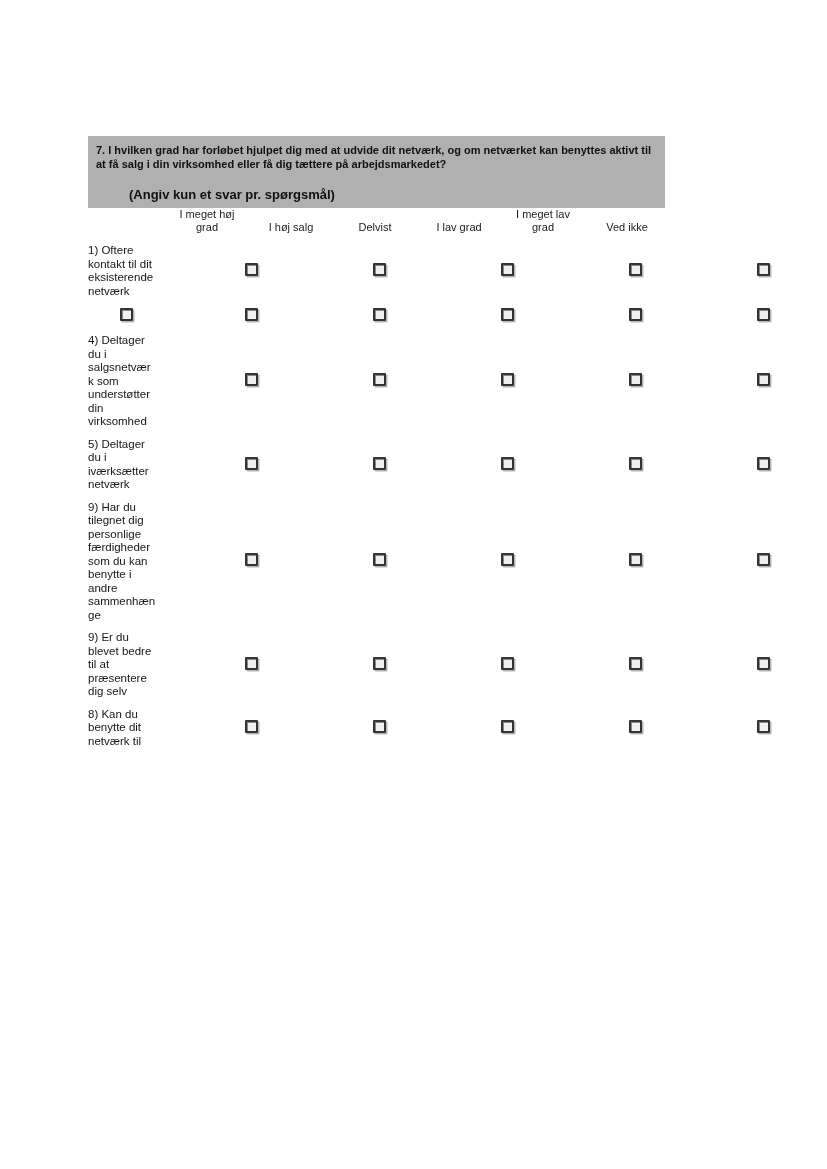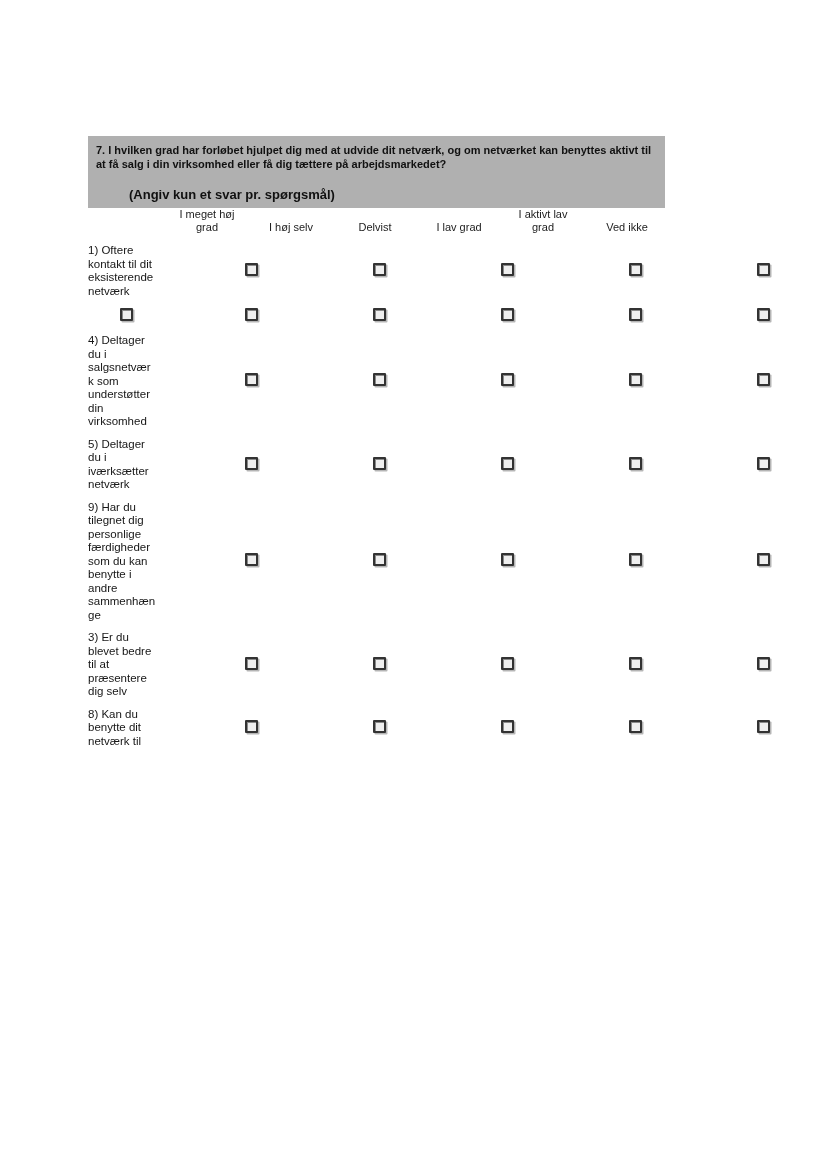--- a/index.html
+++ b/index.html
@@ -90,24 +90,24 @@
   <div class="content">
 
     <div class="question-block">
       <div class="question-text">7. I hvilken grad har forløbet hjulpet dig med at udvide dit netværk, og om netværket kan benyttes aktivt til at få salg i din virksomhed eller få dig tættere på arbejdsmarkedet?</div>
       <div class="instruction">(Angiv kun et svar pr. spørgsmål)</div>
     </div>
 
     <div class="grid header-row">
       <div class="label-cell"></div>
       <div class="head-cell">I meget høj grad</div>
-      <div class="head-cell">I høj selv</div>
+      <div class="head-cell">I høj salg</div>
       <div class="head-cell">Delvist</div>
       <div class="head-cell">I lav grad</div>
-      <div class="head-cell">I aktivt lav grad</div>
+      <div class="head-cell">I meget lav grad</div>
       <div class="head-cell">Ved ikke</div>
     </div>
 
     <div class="grid row">
       <div class="label-cell">1) Oftere kontakt til dit eksisterende netværk</div>
       <div class="cell"><span class="checkbox"></span></div>
       <div class="cell"><span class="checkbox"></span></div>
       <div class="cell"><span class="checkbox"></span></div>
       <div class="cell"><span class="checkbox"></span></div>
       <div class="cell"><span class="checkbox"></span></div>
@@ -148,21 +148,21 @@
       <div class="label-cell">9) Har du tilegnet dig personlige færdigheder som du kan benytte i andre sammenhænge</div>
       <div class="cell"><span class="checkbox"></span></div>
       <div class="cell"><span class="checkbox"></span></div>
       <div class="cell"><span class="checkbox"></span></div>
       <div class="cell"><span class="checkbox"></span></div>
       <div class="cell"><span class="checkbox"></span></div>
       <div class="cell"><span class="checkbox"></span></div>
     </div>
 
     <div class="grid row">
-      <div class="label-cell">3) Er du blevet bedre til at præsentere dig selv</div>
+      <div class="label-cell">9) Er du blevet bedre til at præsentere dig selv</div>
       <div class="cell"><span class="checkbox"></span></div>
       <div class="cell"><span class="checkbox"></span></div>
       <div class="cell"><span class="checkbox"></span></div>
       <div class="cell"><span class="checkbox"></span></div>
       <div class="cell"><span class="checkbox"></span></div>
       <div class="cell"><span class="checkbox"></span></div>
     </div>
 
     <div class="grid row">
       <div class="label-cell">8) Kan du benytte dit netværk til</div>

